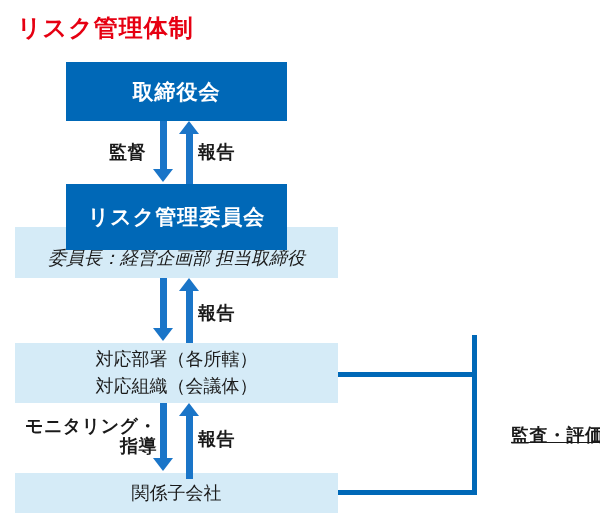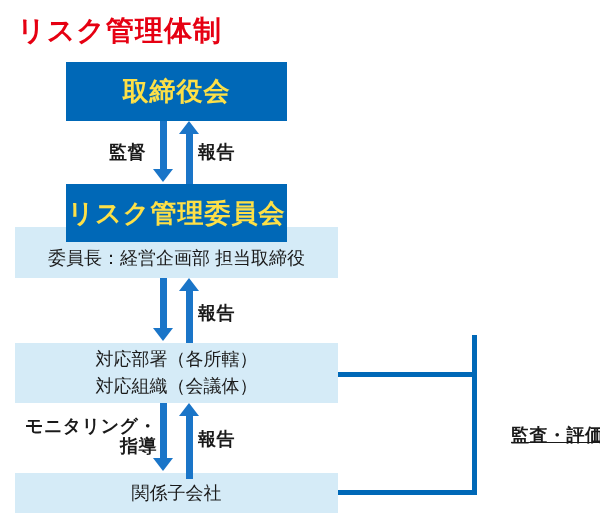--- a/index.html
+++ b/index.html
@@ -12,37 +12,37 @@
   *{margin:0;padding:0;box-sizing:border-box;}
   html,body{background:#ffffff;}
   body{
     font-family:"Liberation Sans","DejaVu Sans",sans-serif;
     width:600px;height:532px;position:relative;overflow:hidden;
   }
   .canvas{position:absolute;left:0;top:0;width:600px;height:532px;background:#fff;}
 
   .page-title{
     position:absolute;left:17px;top:12px;
-    font-size:28px;font-weight:700;color:var(--title-red);
+    font-size:24px;font-weight:700;color:var(--title-red);
     letter-spacing:1px;
   }
 
   .box{position:absolute;display:flex;align-items:center;justify-content:center;text-align:center;}
   .box.dark{
-    background:var(--dark-blue);color:#fde047;
-    font-size:26px;font-weight:700;letter-spacing:1px;z-index:3;
+    background:var(--dark-blue);color:#ffffff;
+    font-size:21px;font-weight:700;letter-spacing:1px;z-index:3;
   }
   .box.light{
     background:var(--light-blue);color:var(--ink);
     font-size:18px;font-weight:500;z-index:1;
   }
 
   .box-board{left:66px;top:62px;width:221px;height:59px;}
-  .box-committee{left:66px;top:184px;width:221px;height:58px;}
-  .box-chair{left:15px;top:227px;width:323px;height:51px;align-items:flex-end;padding-bottom:8px;}
+  .box-committee{left:66px;top:184px;width:221px;height:66px;}
+  .box-chair{left:15px;top:227px;width:323px;height:51px;align-items:flex-end;padding-bottom:8px;font-style:italic;}
   .box-dept{left:15px;top:343px;width:323px;height:60px;line-height:27px;flex-direction:column;}
   .box-subsid{left:15px;top:473px;width:323px;height:40px;}
   .box-audit{left:367px;top:275px;width:221px;height:60px;}
 
   
   .arrow{position:absolute;width:21px;z-index:4;}
   .arrow .shaft{position:absolute;left:7px;width:7px;background:var(--arrow-blue);}
   .arrow .head{position:absolute;left:0;width:0;height:0;
     border-left:10.5px solid transparent;border-right:10.5px solid transparent;}
   .arrow.down .shaft{top:0;bottom:12px;}

